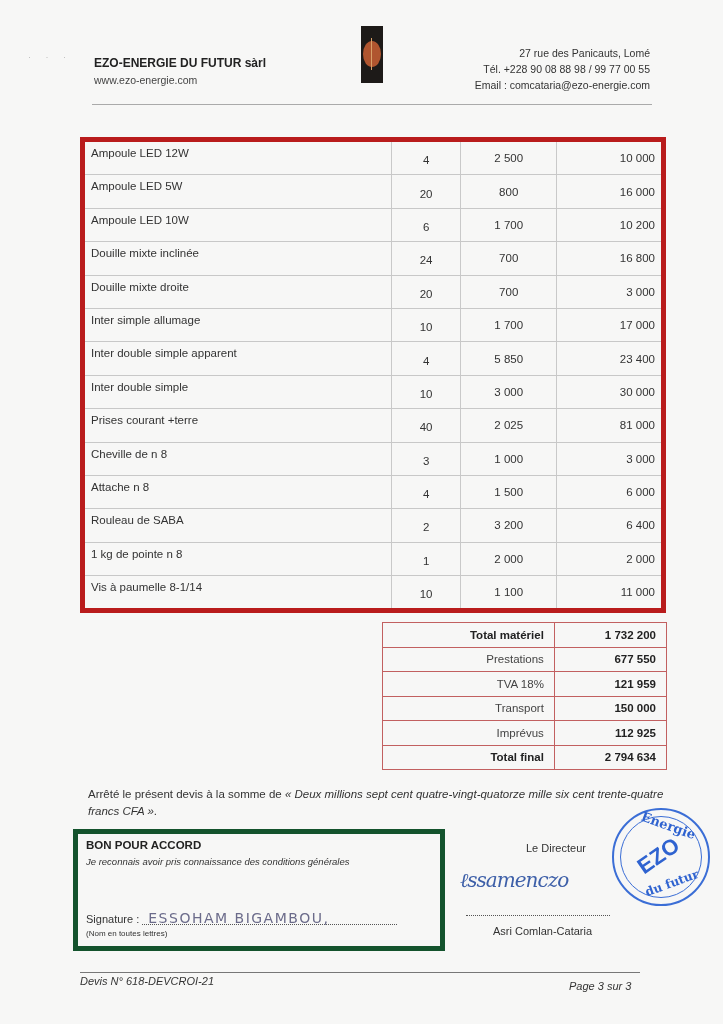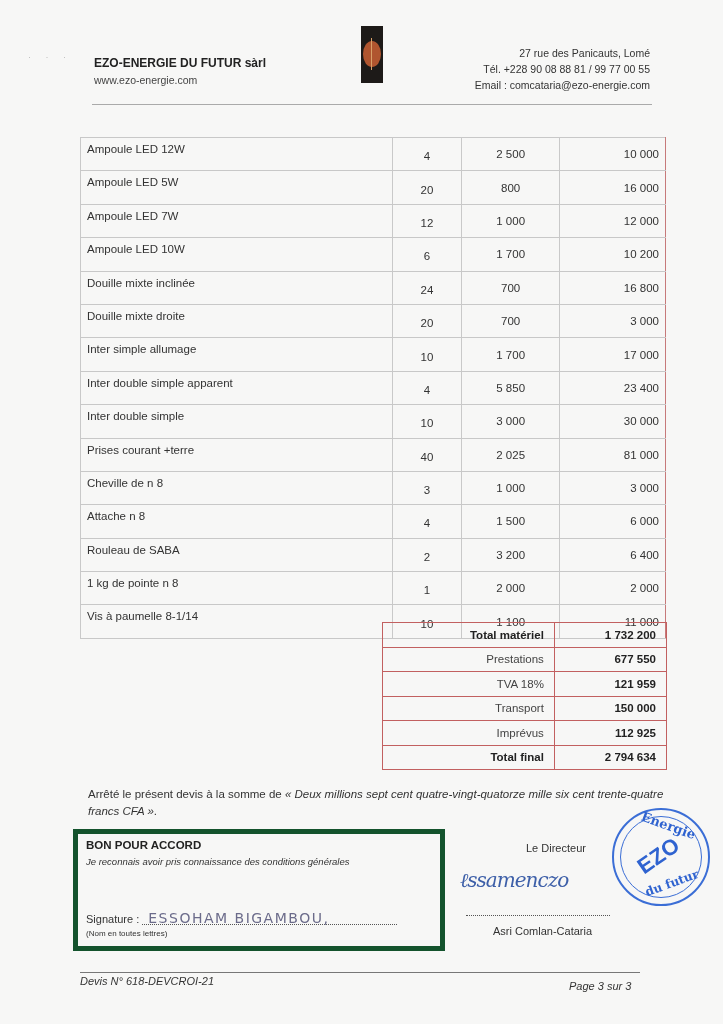--- a/index.html
+++ b/index.html
@@ -21,21 +21,21 @@
   .scanmark { left: 28px; top: 52px; font-size: 9px; color: #bbb; letter-spacing: 6px; }
 
   
   table { border-collapse: collapse; }
   .items { position: absolute; left: 80px; top: 137px; width: 586px; }
   .items td {
     height: 27.4px; padding: 0 6px; font-size: 11.5px; color: #333;
     border-top: 1px solid #c8c8c8; border-bottom: 1px solid #c8c8c8;
     border-left: 1px solid #c9c9c9; border-right: 1px solid #c9c9c9;
   }
-  .items { border: 1px solid #b91c1c; }
+  .items { border: 5px solid #b91c1c; }
   .items td.desc { width: 296px; text-align: left; vertical-align: top; padding-top: 5px; }
   .items td.qty { width: 56px; text-align: center; vertical-align: middle; padding-top: 4px; }
   .items td.pu { width: 84px; text-align: center; }
   .items td.tot { width: 92px; text-align: right; border-left: 1px solid #c77a7a; border-right: 1px solid #c77a7a; }
 
   
   .summary { position: absolute; left: 382px; top: 622px; width: 285px; border: 1px solid #b84a4a; }
   .summary td { height: 23.5px; font-size: 11.5px; border: 1px solid #c26060; padding: 0 10px; text-align: right; }
   .summary td.lab { width: 152px; color: #444; }
   .summary td.val { width: 92px; font-weight: bold; color: #222; }
@@ -77,44 +77,38 @@
 
 <div class="abs scanmark">· · ·</div>
 <div class="abs company">EZO-ENERGIE DU FUTUR sàrl</div>
 <div class="abs website">www.ezo-energie.com</div>
 <div class="abs logo">
     <div class="disc"></div>
     <div class="split"></div>
   </div>
 <div class="abs addr">
   <div>27 rue des Panicauts, Lomé</div>
-  <div>Tél. +228 90 08 88 81 / 99 77 00 55</div>
+  <div>Tél. +228 90 08 88 98 / 99 77 00 55</div>
   <div>Email : comcataria@ezo-energie.com</div>
 </div>
 <div class="abs head-rule"></div>
 
 <table class="items">
   <tbody id="items-body">
       <tr>
         <td class="desc">Ampoule LED 12W</td>
         <td class="qty">4</td>
         <td class="pu">2 500</td>
         <td class="tot">10 000</td>
       </tr>
       <tr>
         <td class="desc">Ampoule LED 5W</td>
         <td class="qty">20</td>
         <td class="pu">800</td>
         <td class="tot">16 000</td>
-      </tr>
-      <tr>
-        <td class="desc">Ampoule LED 7W</td>
-        <td class="qty">12</td>
-        <td class="pu">1 000</td>
-        <td class="tot">12 000</td>
       </tr>
       <tr>
         <td class="desc">Ampoule LED 10W</td>
         <td class="qty">6</td>
         <td class="pu">1 700</td>
         <td class="tot">10 200</td>
       </tr>
       <tr>
         <td class="desc">Douille mixte inclinée</td>
         <td class="qty">24</td>

